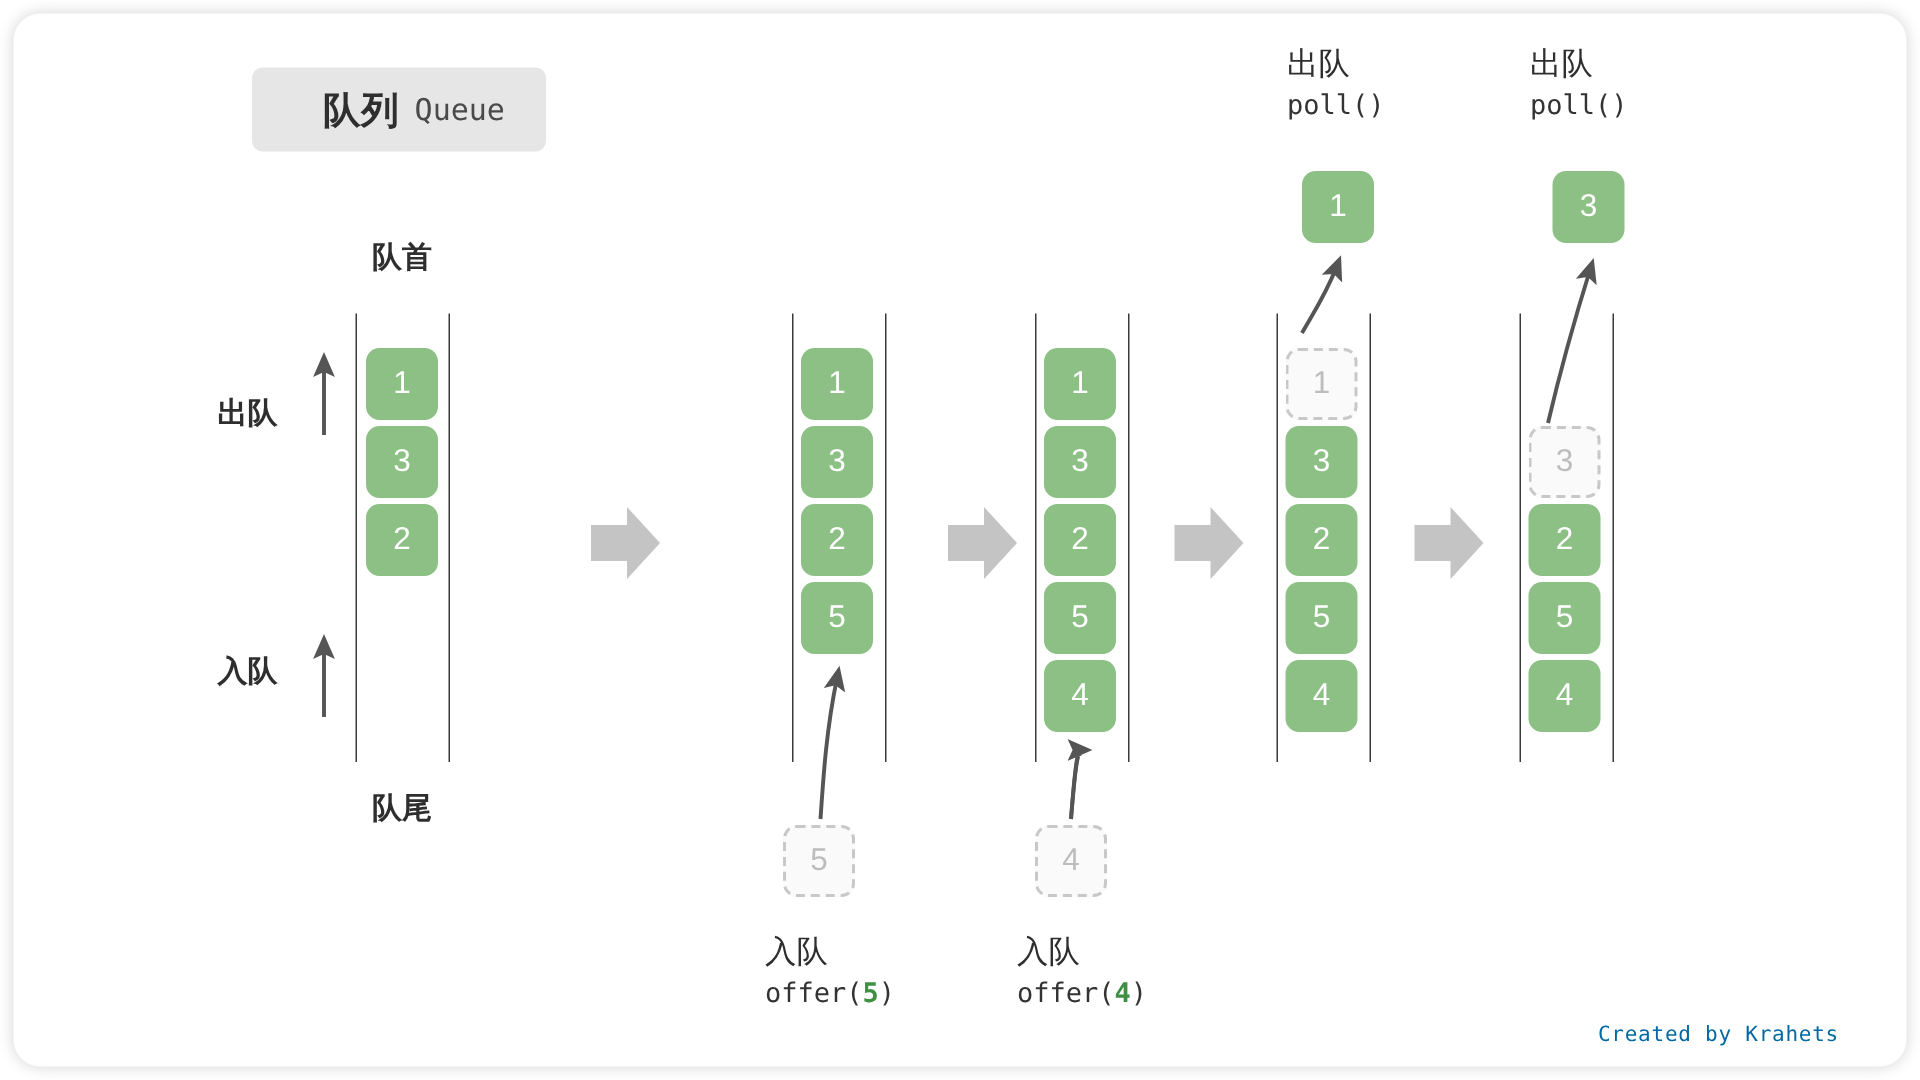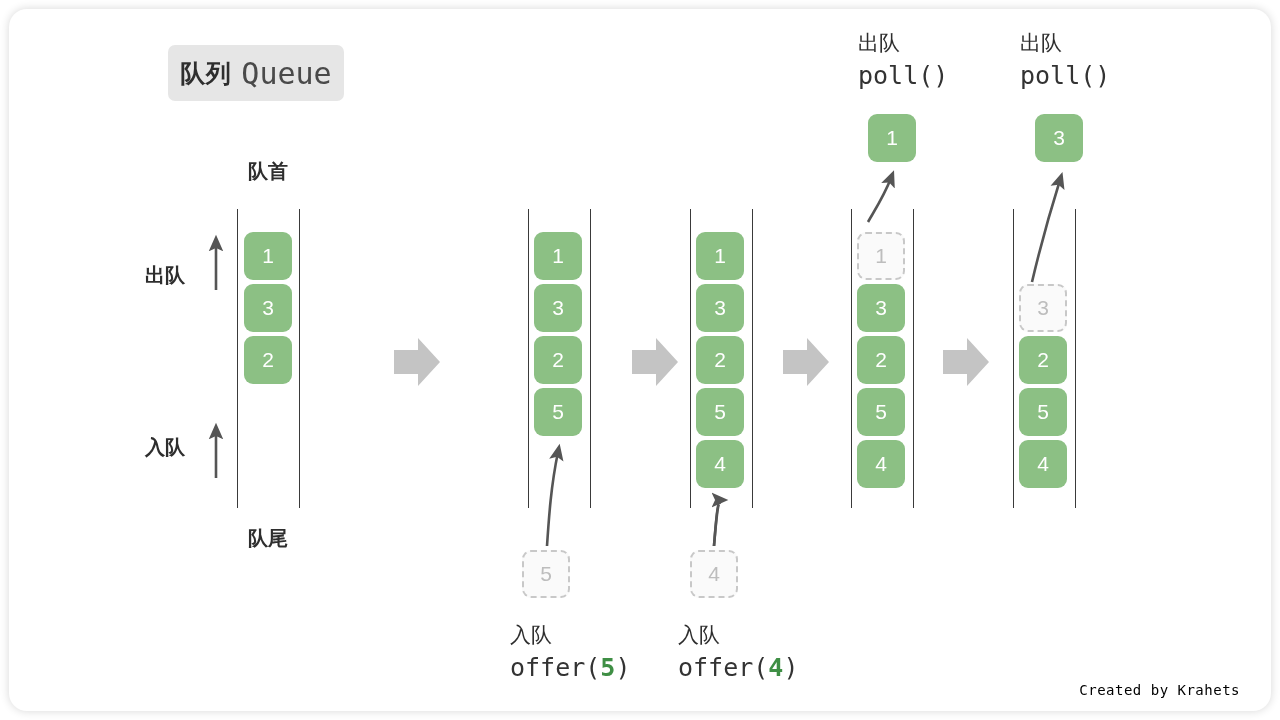--- a/index.html
+++ b/index.html
@@ -33,30 +33,31 @@
     left: 168px;
     top: 45px;
     width: 176px;
     height: 56px;
     background: #e6e6e6;
     border-radius: 7px;
     display: flex;
     align-items: center;
     justify-content: center;
     gap: 10px;
+    padding-left: 20px;
   }
   .title-cn {
     font-size: 25px;
     font-weight: bold;
     color: #2e2e2e;
     letter-spacing: 0.5px;
   }
   .title-en {
     font-family: "DejaVu Sans Mono", "Liberation Mono", monospace;
-    font-size: 30px;
+    font-size: 20px;
     color: #4a4a4a;
   }
 
   
   .rail {
     position: absolute;
     width: 1px;
     background: #3a3a3a;
   }
 
@@ -103,42 +104,42 @@
     white-space: nowrap;
     line-height: 1.42;
   }
   .op-cn {
     font-size: 21px;
     color: #2e2e2e;
     font-family: "Liberation Sans", "DejaVu Sans", sans-serif;
   }
   .op-code {
     font-family: "DejaVu Sans Mono", "Liberation Mono", monospace;
-    font-size: 25px;
+    font-size: 18px;
     color: #333333;
   }
   .op-code .num { color: #3f8f45; font-weight: bold; }
 
   
   .overlay {
     position: absolute;
     left: 0; top: 0;
     width: 1280px;
     height: 720px;
     pointer-events: none;
   }
 
   
   .footer {
     position: absolute;
-    right: 40px;
+    right: 54px;
     bottom: 22px;
     font-family: "DejaVu Sans Mono", "Liberation Mono", monospace;
     font-size: 14px;
-    color: #000000;
+    color: #0369a1;
     letter-spacing: 0.5px;
   }
 </style>
 </head>
 <body>
 
 <div id="stage">
   <div class="card"></div>
 
   <div class="title-badge">

